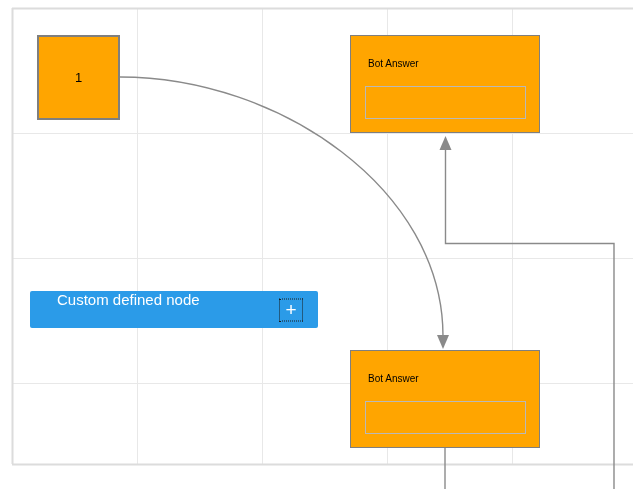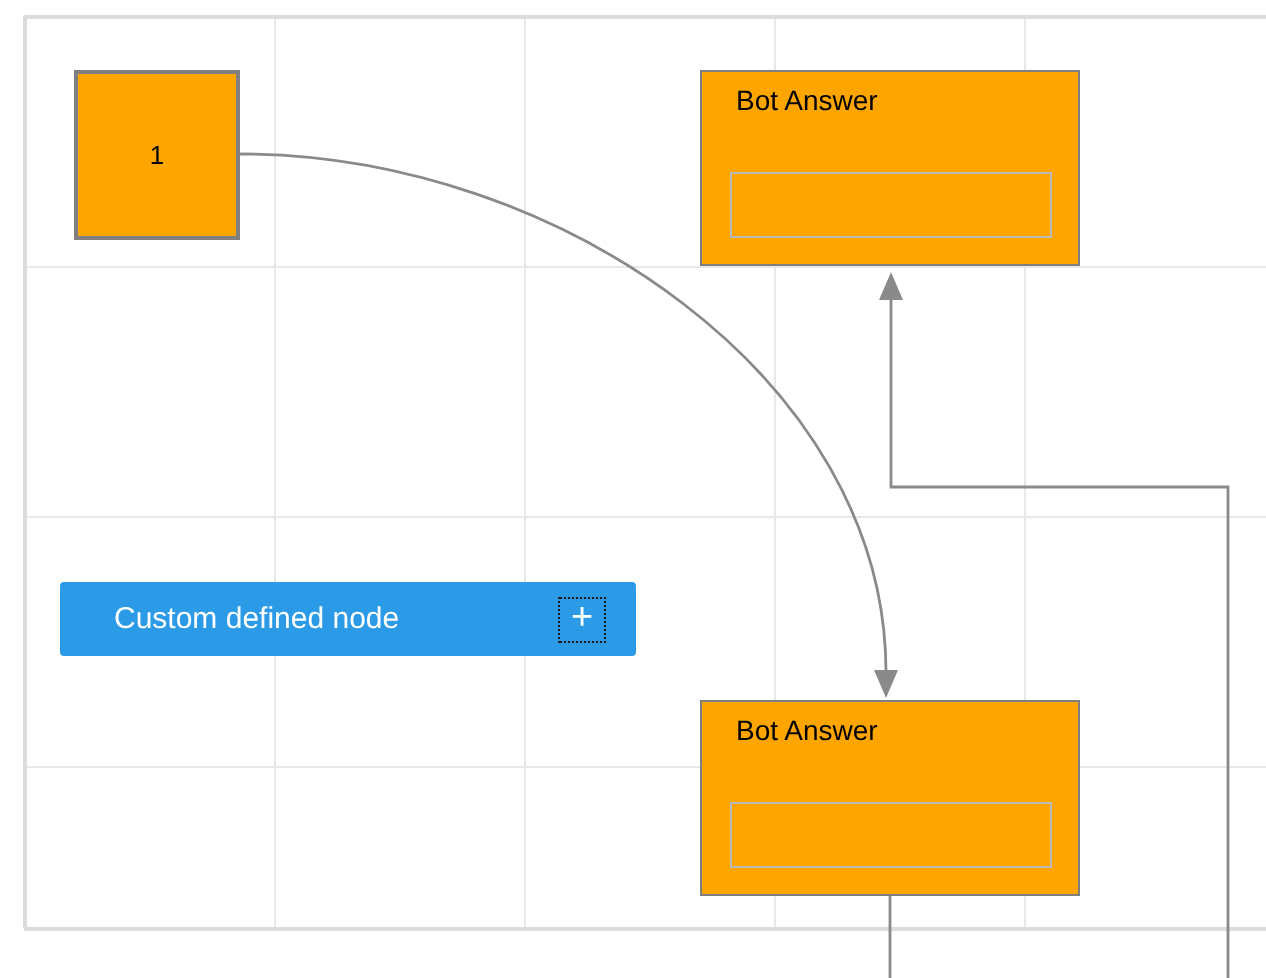--- a/index.html
+++ b/index.html
@@ -54,40 +54,39 @@
 
   .bot-node {
     width: 190px; height: 98px;
     border-width: 1.5px;
   }
   .bot-node-top    { left: 350px; top: 35px; }
   .bot-node-bottom { left: 350px; top: 350px; }
 
   .bot-label {
     position: absolute;
-    left: 17px; top: 6px;
+    left: 17px; top: 22px;
     color: var(--label-black);
-    font-size: 14px;
+    font-size: 10px;
   }
   .bot-field {
     position: absolute;
     left: 14px; top: 50px;
     width: 161px; height: 33px;
     border: 1px solid var(--inner-border);
     background: transparent;
   }
 
   .custom-node {
     position: absolute;
     left: 30px; top: 291px;
     width: 288px; height: 37px;
     background: var(--custom-blue);
     border-radius: 2px;
     display: flex;
-    align-items: center;
   }
   .custom-label {
     color: var(--custom-text);
     font-size: 15px;
     margin-left: 27px;
   }
   .plus-box {
     position: absolute;
     right: 15px; top: 50%;
     transform: translateY(-50%);

